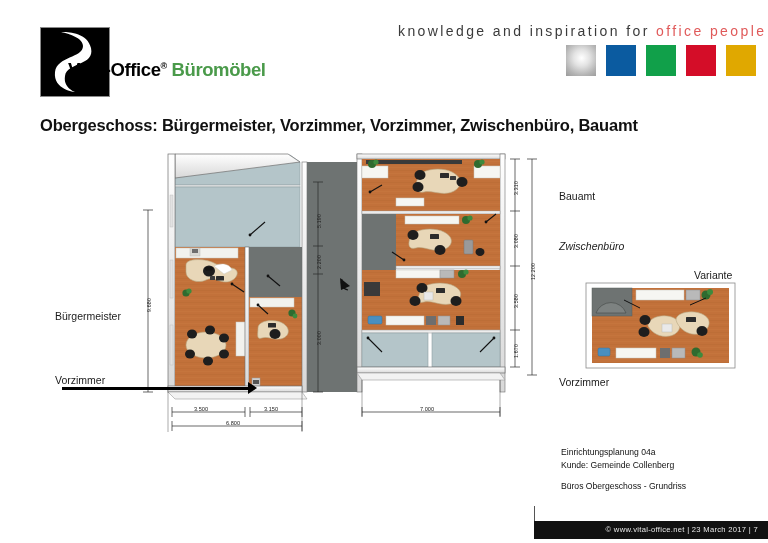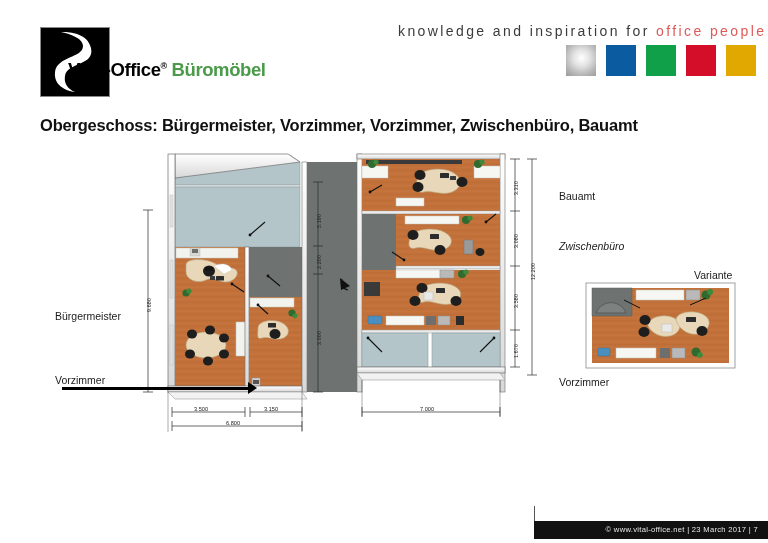--- a/index.html
+++ b/index.html
@@ -375,19 +375,25 @@
     <div class="dim-v" style="left:513px;top:168px;">3.580</div>
     <div class="dim-v" style="left:513px;top:218px;">1.670</div>
     <div class="dim-v" style="left:530px;top:140px;">12.200</div>
 
     <div class="dim-h" style="left:194px;top:266px;">3.500</div>
     <div class="dim-h" style="left:264px;top:266px;">3.150</div>
     <div class="dim-h" style="left:226px;top:280px;">6.800</div>
     <div class="dim-h" style="left:420px;top:266px;">7.000</div>
   </div>
 
+  <div id="footer-block">
+    <div>Einrichtungsplanung 04a</div>
+    <div>Kunde: Gemeinde Collenberg</div>
+    <span class="fb-gap"></span>
+    <div>Büros Obergeschoss - Grundriss</div>
+  </div>
 
   <div id="foot-tick"></div>
   <div id="footbar">
     <span>©  www.vital-office.net   |   23 March 2017   |   7</span>
   </div>
 
 </div>
 
 </body></html>

